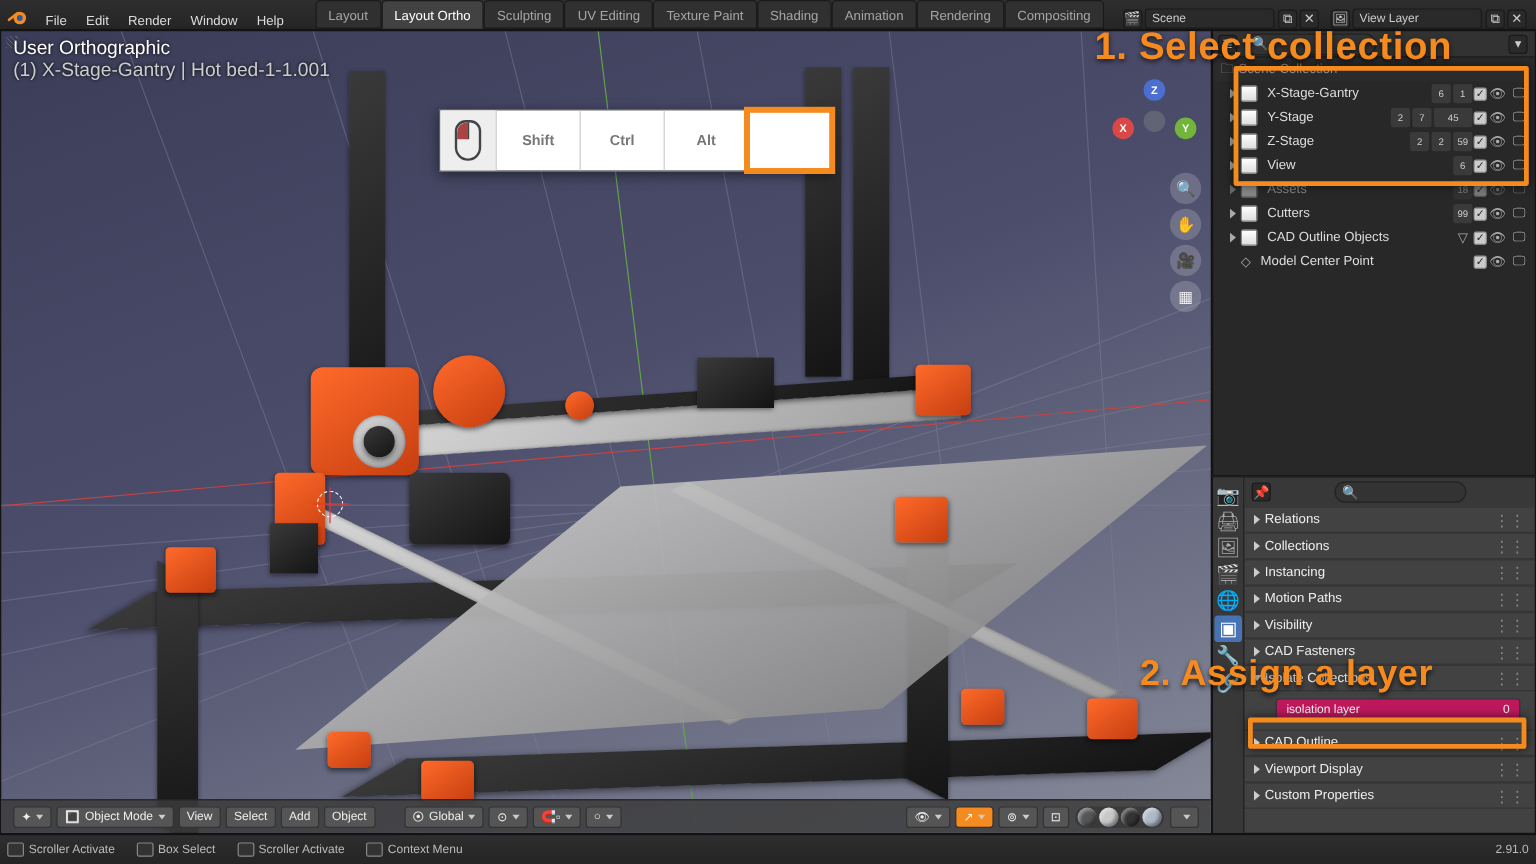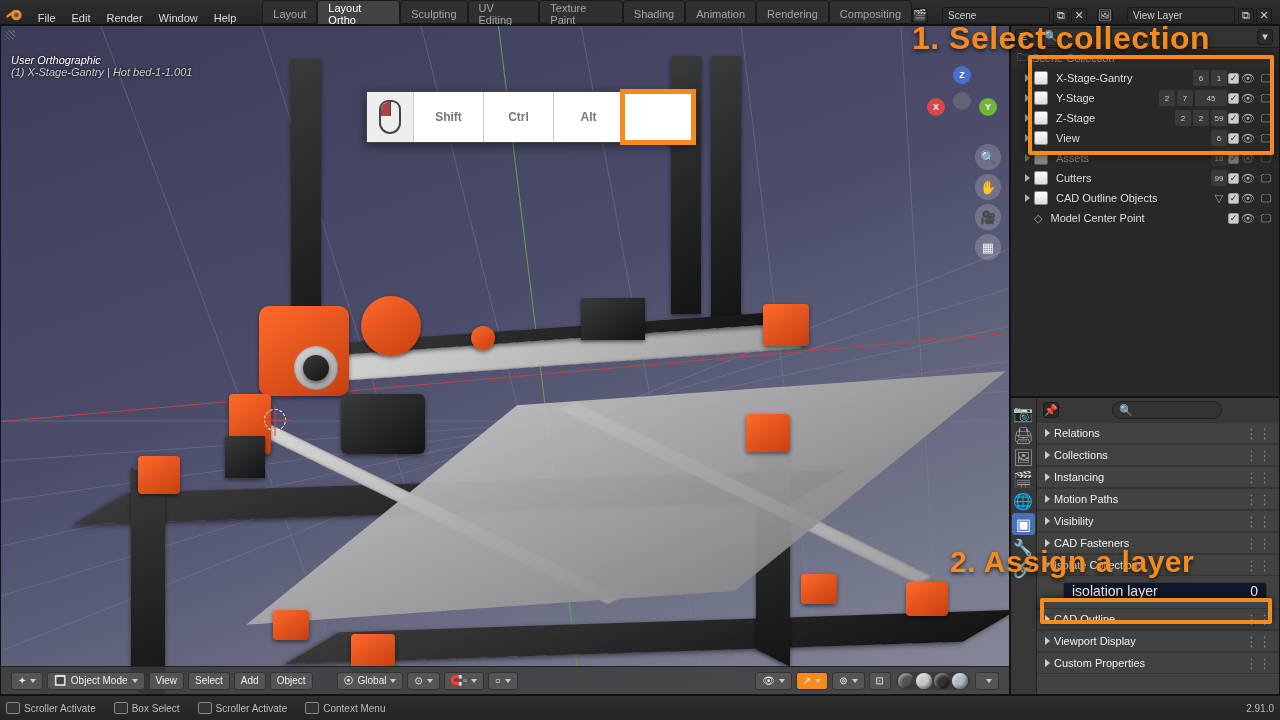--- a/index.html
+++ b/index.html
@@ -5,21 +5,21 @@
 * { margin:0; padding:0; box-sizing:border-box; font-family:"Segoe UI",Arial,sans-serif; }
 body { background:#393939; color:#ccc; width:1280px; height:720px; overflow:hidden; position:relative; }
 .topbar { height:25px; background:linear-gradient(#2e2e2e,#252525); display:flex; align-items:flex-end; border-bottom:1px solid #131313; font-size:11px; }
 .blender-logo { width:18px; height:18px; margin:0 6px; color:#fff; }
 .menu-item { padding:0 8px; color:#ddd; cursor:pointer; }
 .tabs { display:flex; margin-left:18px; height:100%; }
 .tab { padding:4px 10px 0 10px; border:1px solid #1a1a1a; border-radius:4px 4px 0 0; background:#303030; color:#a5a5a5; display:flex; align-items:center; }
 .tab.active { background:#424242; color:#fff; border-bottom:1px solid #424242; }
 .header-field { display:flex; align-items:center; }
 .header-field .pill { height:17px; background:#2a2a2a; border:1px solid #1a1a1a; border-radius:3px; color:#ccc; font-size:10px; padding:0 5px; display:flex; align-items:center; margin-right:3px; }
-.header-field .pill.wide { width:108px;margin-left:12px; }
+.header-field .pill.wide { width:108px; }
 .hicon { width:16px;height:16px;border:1px solid #1a1a1a;border-radius:3px;background:#2a2a2a;margin-right:2px;display:flex;align-items:center;justify-content:center; }
 .main { display:flex; height:670px; }
 .viewport { flex:1; position:relative; background:linear-gradient(160deg,#3b3d58 0%, #4b4d6b 45%, #878b9a 100%); border:1px solid #131313; overflow:hidden; }
 .right { width:270px; display:flex; flex-direction:column; }
 .outliner { height:372px; background:#282828; border:1px solid #131313; overflow:hidden; font-size:11px; }
 .outliner .row { display:flex; align-items:center; height:20px; padding-left:14px; position:relative; }
 .outliner .row .nm { flex:1; color:#ddd; margin-left:4px; white-space:nowrap; overflow:hidden; }
 .outliner .row .icons { display:flex; align-items:center; margin-right:4px; }
 .outliner .row .micon { width:16px;height:16px;margin:0 1px;display:flex;align-items:center;justify-content:center; color:#aaa; }
 .tri { width:0;height:0;border-top:4px solid transparent;border-bottom:4px solid transparent;border-left:5px solid #aaa;margin-right:4px; }
@@ -27,29 +27,29 @@
 .cb { width:11px;height:11px;border:1px solid #999;border-radius:2px;background:#ccc;display:flex;align-items:center;justify-content:center;font-size:9px;color:#222; }
 .props { flex:1; background:#424242; border:1px solid #131313; display:flex; }
 .props-icons { width:26px; background:#383838; border-right:1px solid #222; display:flex; flex-direction:column; padding-top:4px; }
 .props-icons .picon { height:22px; display:flex; align-items:center; justify-content:center; color:#aaa; }
 .props-icons .picon.active { background:#4772b3; color:#fff; border-radius:3px; margin:1px; }
 .props-body { flex:1; overflow:hidden; font-size:11px; }
 .panel-row { display:flex; align-items:center; height:22px; padding:0 8px; border-top:1px solid #353535; border-bottom:1px solid #353535; }
 .panel-row .tri { border-left-color:#ccc; }
 .panel-row .label { flex:1; color:#eee; }
 .panel-row .dots { color:#888; font-size:13px; }
-.iso-field { margin:4px 6px; height:18px; background:#0f172a; border:1px solid #333; border-radius:3px; display:flex; align-items:center; padding:0 8px; font-size:14px; color:#eee; }
+.iso-field { margin:4px 6px; height:18px; background:#be185d; border:1px solid #333; border-radius:3px; display:flex; align-items:center; padding:0 8px; font-size:10px; color:#eee; }
 .iso-field .val { margin-left:auto; }
 .statusbar { height:25px; background:linear-gradient(#2e2e2e,#242424); border-top:1px solid #111; display:flex; align-items:center; font-size:10px; padding:0 6px; color:#bbb; }
 .status-item { display:flex; align-items:center; margin-right:18px; }
 .key-icon { width:14px;height:12px;border:1px solid #888;border-radius:2px;margin-right:4px;background:#333; }
 .viewport-footer { position:absolute; bottom:0; left:0; right:0; height:28px; background:rgba(60,60,60,.85); display:flex; align-items:center; padding:0 8px; border-top:1px solid #222; font-size:11px; }
 .vf-btn { height:18px; padding:0 6px; background:#555; border:1px solid #333; border-radius:3px; color:#eee; display:flex; align-items:center; margin:0 2px; font-size:10px; }
 .vf-btn.dd::after { content:""; margin-left:4px;width:0;height:0;border-left:3px solid transparent;border-right:3px solid transparent;border-top:4px solid #ccc; }
-.overlay-label { position:absolute; top:28px; left:10px; font-size:11px; color:#fff; text-shadow:0 0 3px #000;font-style:italic; }
+.overlay-label { position:absolute; top:6px; left:10px; font-size:16px; color:#fff; text-shadow:0 0 3px #000; }
 .overlay-label div:nth-child(2){color:#ccc;}
 .key-widget { position:absolute; top:65px; left:365px; display:flex; background:#fff; border:1px solid #444; box-shadow:0 3px 10px rgba(0,0,0,.5); }
 .key-widget .kslot { width:70px; height:50px; border-left:1px solid #ccc; display:flex; align-items:center; justify-content:center; color:#777; font-size:12px; font-weight:bold; position:relative; }
 .key-widget .kslot:first-child{width:46px;border-left:none;background:#eee;}
 .key-widget .kslot.hl { outline:5px solid #f58a1f; outline-offset:-2px; }
 .mouse-ico { width:22px;height:34px;border:2px solid #444;border-radius:10px 10px 12px 12px;position:relative; }
 .mouse-ico::before{content:"";position:absolute;top:0;left:50%;width:2px;height:14px;background:#444;transform:translateX(-50%);}
 .mouse-ico .lmb{position:absolute;top:0;left:0;width:50%;height:14px;background:#a44;border-radius:8px 0 0 0;}
 .annot { position:absolute; color:#f58a1f; font-weight:bold; font-size:30px; text-shadow:0 2px 4px rgba(0,0,0,.7); letter-spacing:.5px; white-space:nowrap; }
 .hl-box { position:absolute; border:4px solid #f58a1f; box-shadow:0 0 8px rgba(0,0,0,.6); border-radius:2px; pointer-events:none; }

